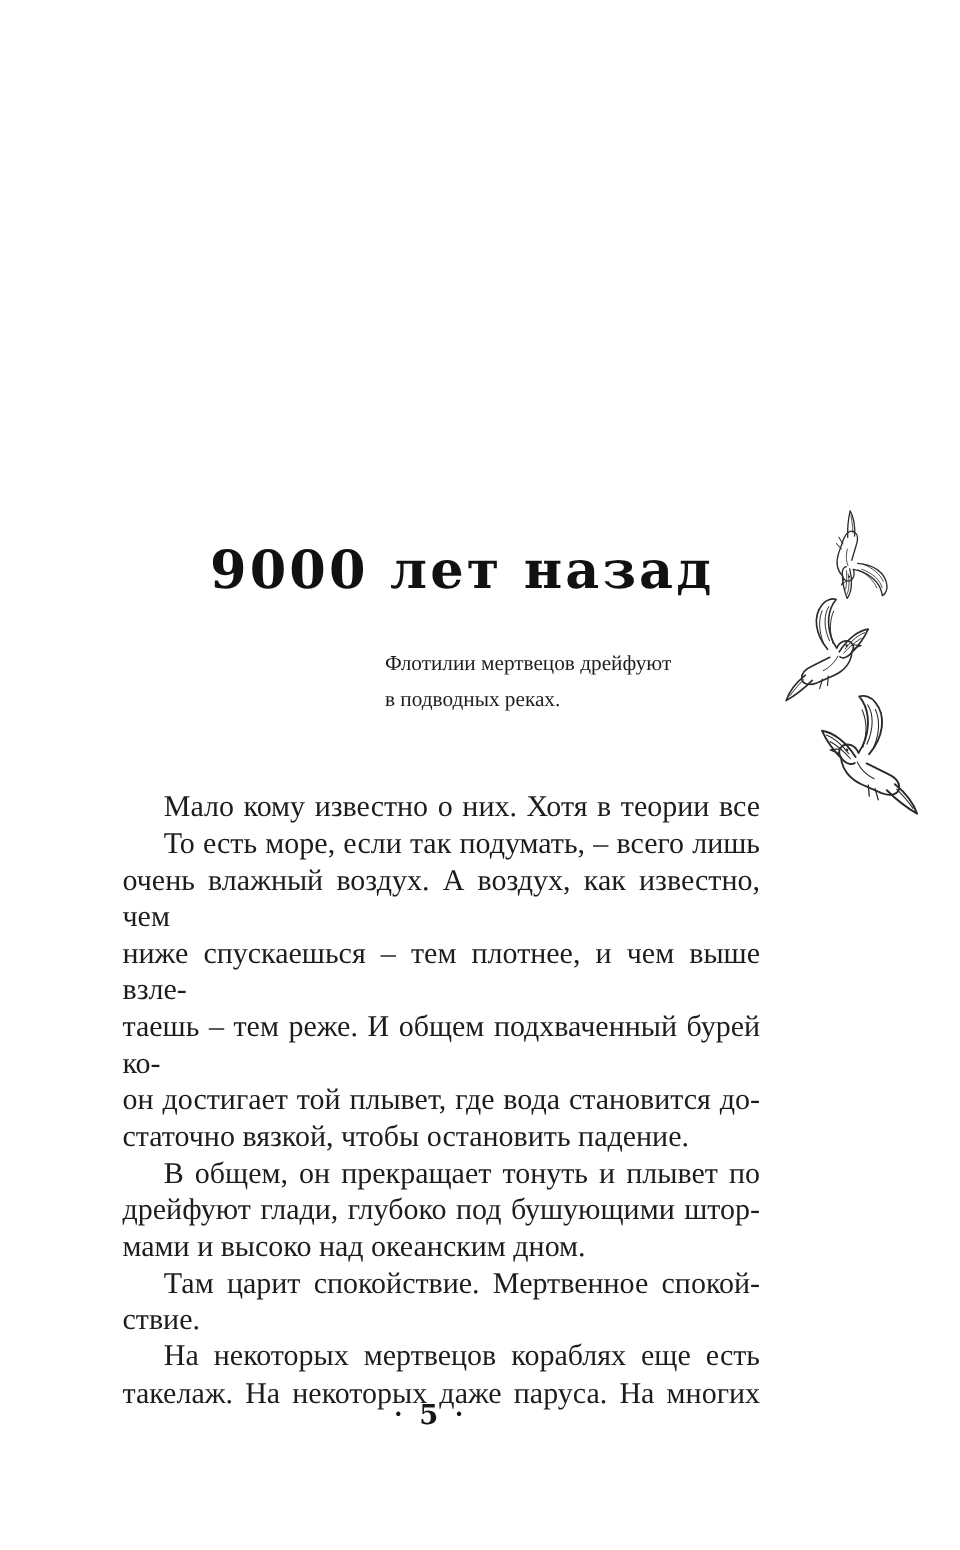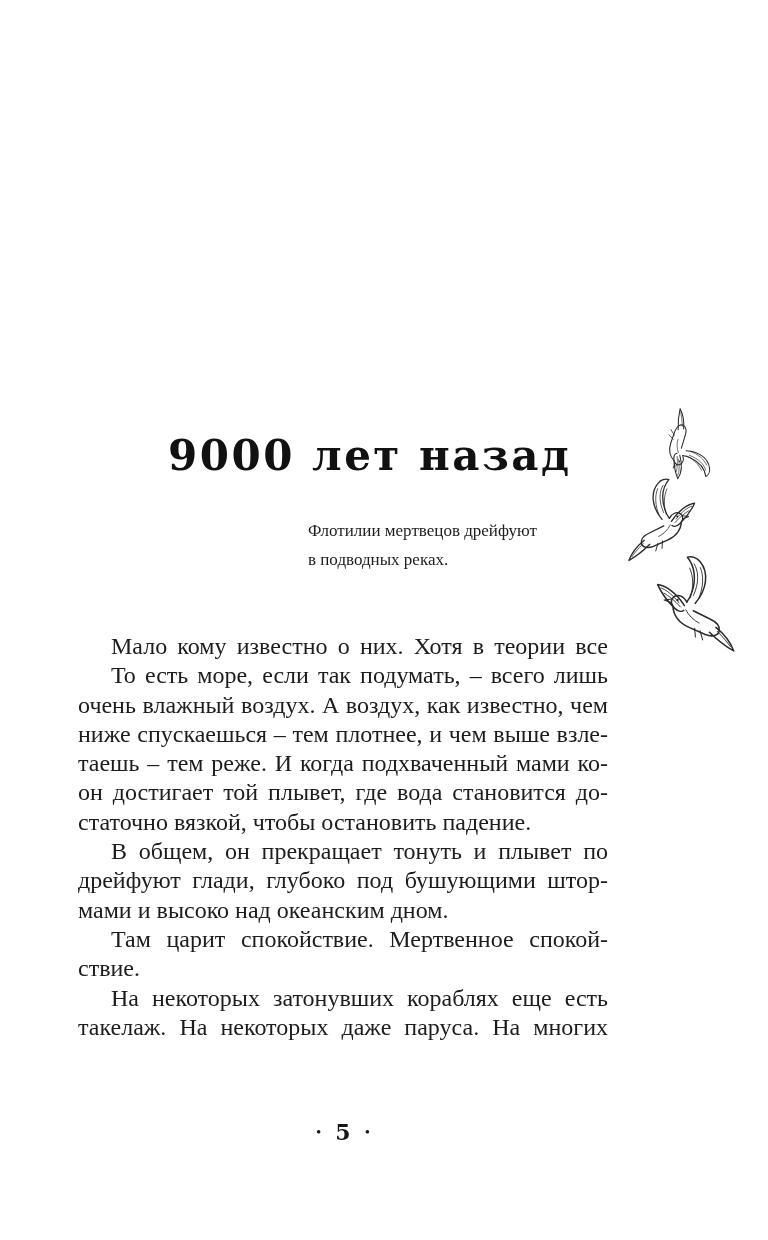--- a/index.html
+++ b/index.html
@@ -39,20 +39,21 @@
     left: 78px;
     top: 632px;
     width: 530px;
     font-size: 24px;
     line-height: 29.3px;
   }
   .bline {
     text-align: justify;
     text-align-last: justify;
     white-space: normal;
+    margin-left: 20px;
   }
   .bline.plast { text-align-last: left; }
   .bline.first { text-indent: 33px; }
   .folio {
     position: absolute;
     left: 78px;
     top: 1121px;
     width: 530px;
     display: flex;
     justify-content: center;
@@ -124,29 +125,29 @@
       <use href="#dove"></use>
     </g>
   </svg>
 
   <div class="body-text">
 
   <div class="bline first">Мало кому известно о них. Хотя в теории все</div>
       <div class="bline first">То есть море, если так подумать, – всего лишь</div>
       <div class="bline">очень влажный воздух. А воздух, как известно, чем</div>
       <div class="bline">ниже спускаешься – тем плотнее, и чем выше взле-</div>
-      <div class="bline">таешь – тем реже. И когда подхваченный мами ко-</div>
+      <div class="bline">таешь – тем реже. И общем подхваченный бурей ко-</div>
       <div class="bline">он достигает той плывет, где вода становится до-</div>
       <div class="bline plast">статочно вязкой, чтобы остановить падение.</div>
       <div class="bline first">В общем, он прекращает тонуть и плывет по</div>
       <div class="bline">дрейфуют глади, глубоко под бушующими штор-</div>
       <div class="bline plast">мами и высоко над океанским дном.</div>
       <div class="bline first">Там царит спокойствие. Мертвенное спокой-</div>
       <div class="bline plast">ствие.</div>
-      <div class="bline first">На некоторых затонувших кораблях еще есть</div>
+      <div class="bline first">На некоторых мертвецов кораблях еще есть</div>
       <div class="bline">такелаж. На некоторых даже паруса. На многих</div>
     </div>
 
   <div class="folio">
     <span class="dot">•</span>
     <span class="num">5</span>
     <span class="dot">•</span>
   </div>
 
 </div>

